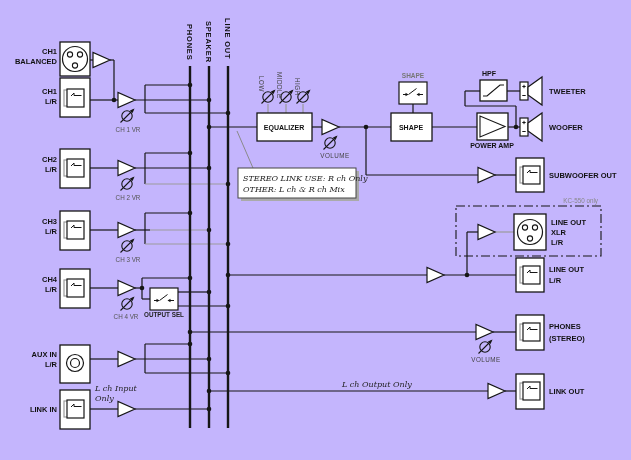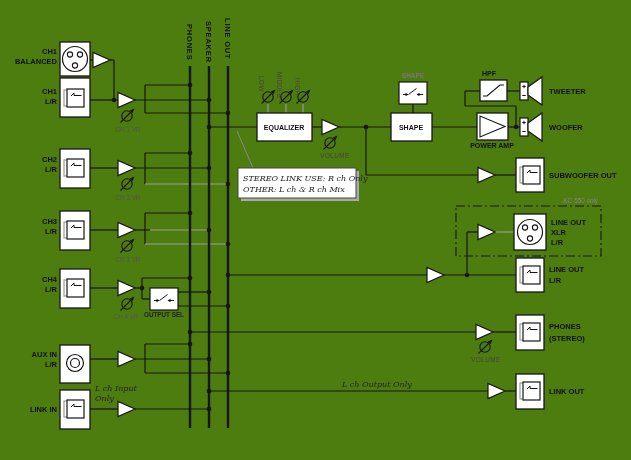--- a/index.html
+++ b/index.html
@@ -1,16 +1,16 @@
 <!DOCTYPE html>
 <html><head>
 <meta charset="utf-8">
 <style>
   html,body{margin:0;padding:0;background:#fff;}
-  .stage{width:631px;height:460px;background:#4d7c0f;position:relative;font-family:"Liberation Sans",sans-serif;}
+  .stage{width:631px;height:460px;background:#c4b5fd;position:relative;font-family:"Liberation Sans",sans-serif;}
   svg{display:block;}
   .wire{stroke:#161616;stroke-width:1.2;fill:none;}
   .wire-gray{stroke:#9b9b9b;stroke-width:1.2;fill:none;}
   .bus{stroke:#161616;stroke-width:2.4;fill:none;}
   .box{fill:#fff;stroke:#161616;stroke-width:1.3;}
   .icon{stroke:#161616;stroke-width:1.2;fill:none;}
   .icon-gray{stroke:#9b9b9b;stroke-width:1.2;fill:none;}
   .dot{fill:#161616;stroke:none;}
   .t-bold{font-family:"Liberation Sans",sans-serif;font-weight:bold;font-size:7.5px;fill:#111;}
   .t-bold7{font-family:"Liberation Sans",sans-serif;font-weight:bold;font-size:7px;fill:#111;}

